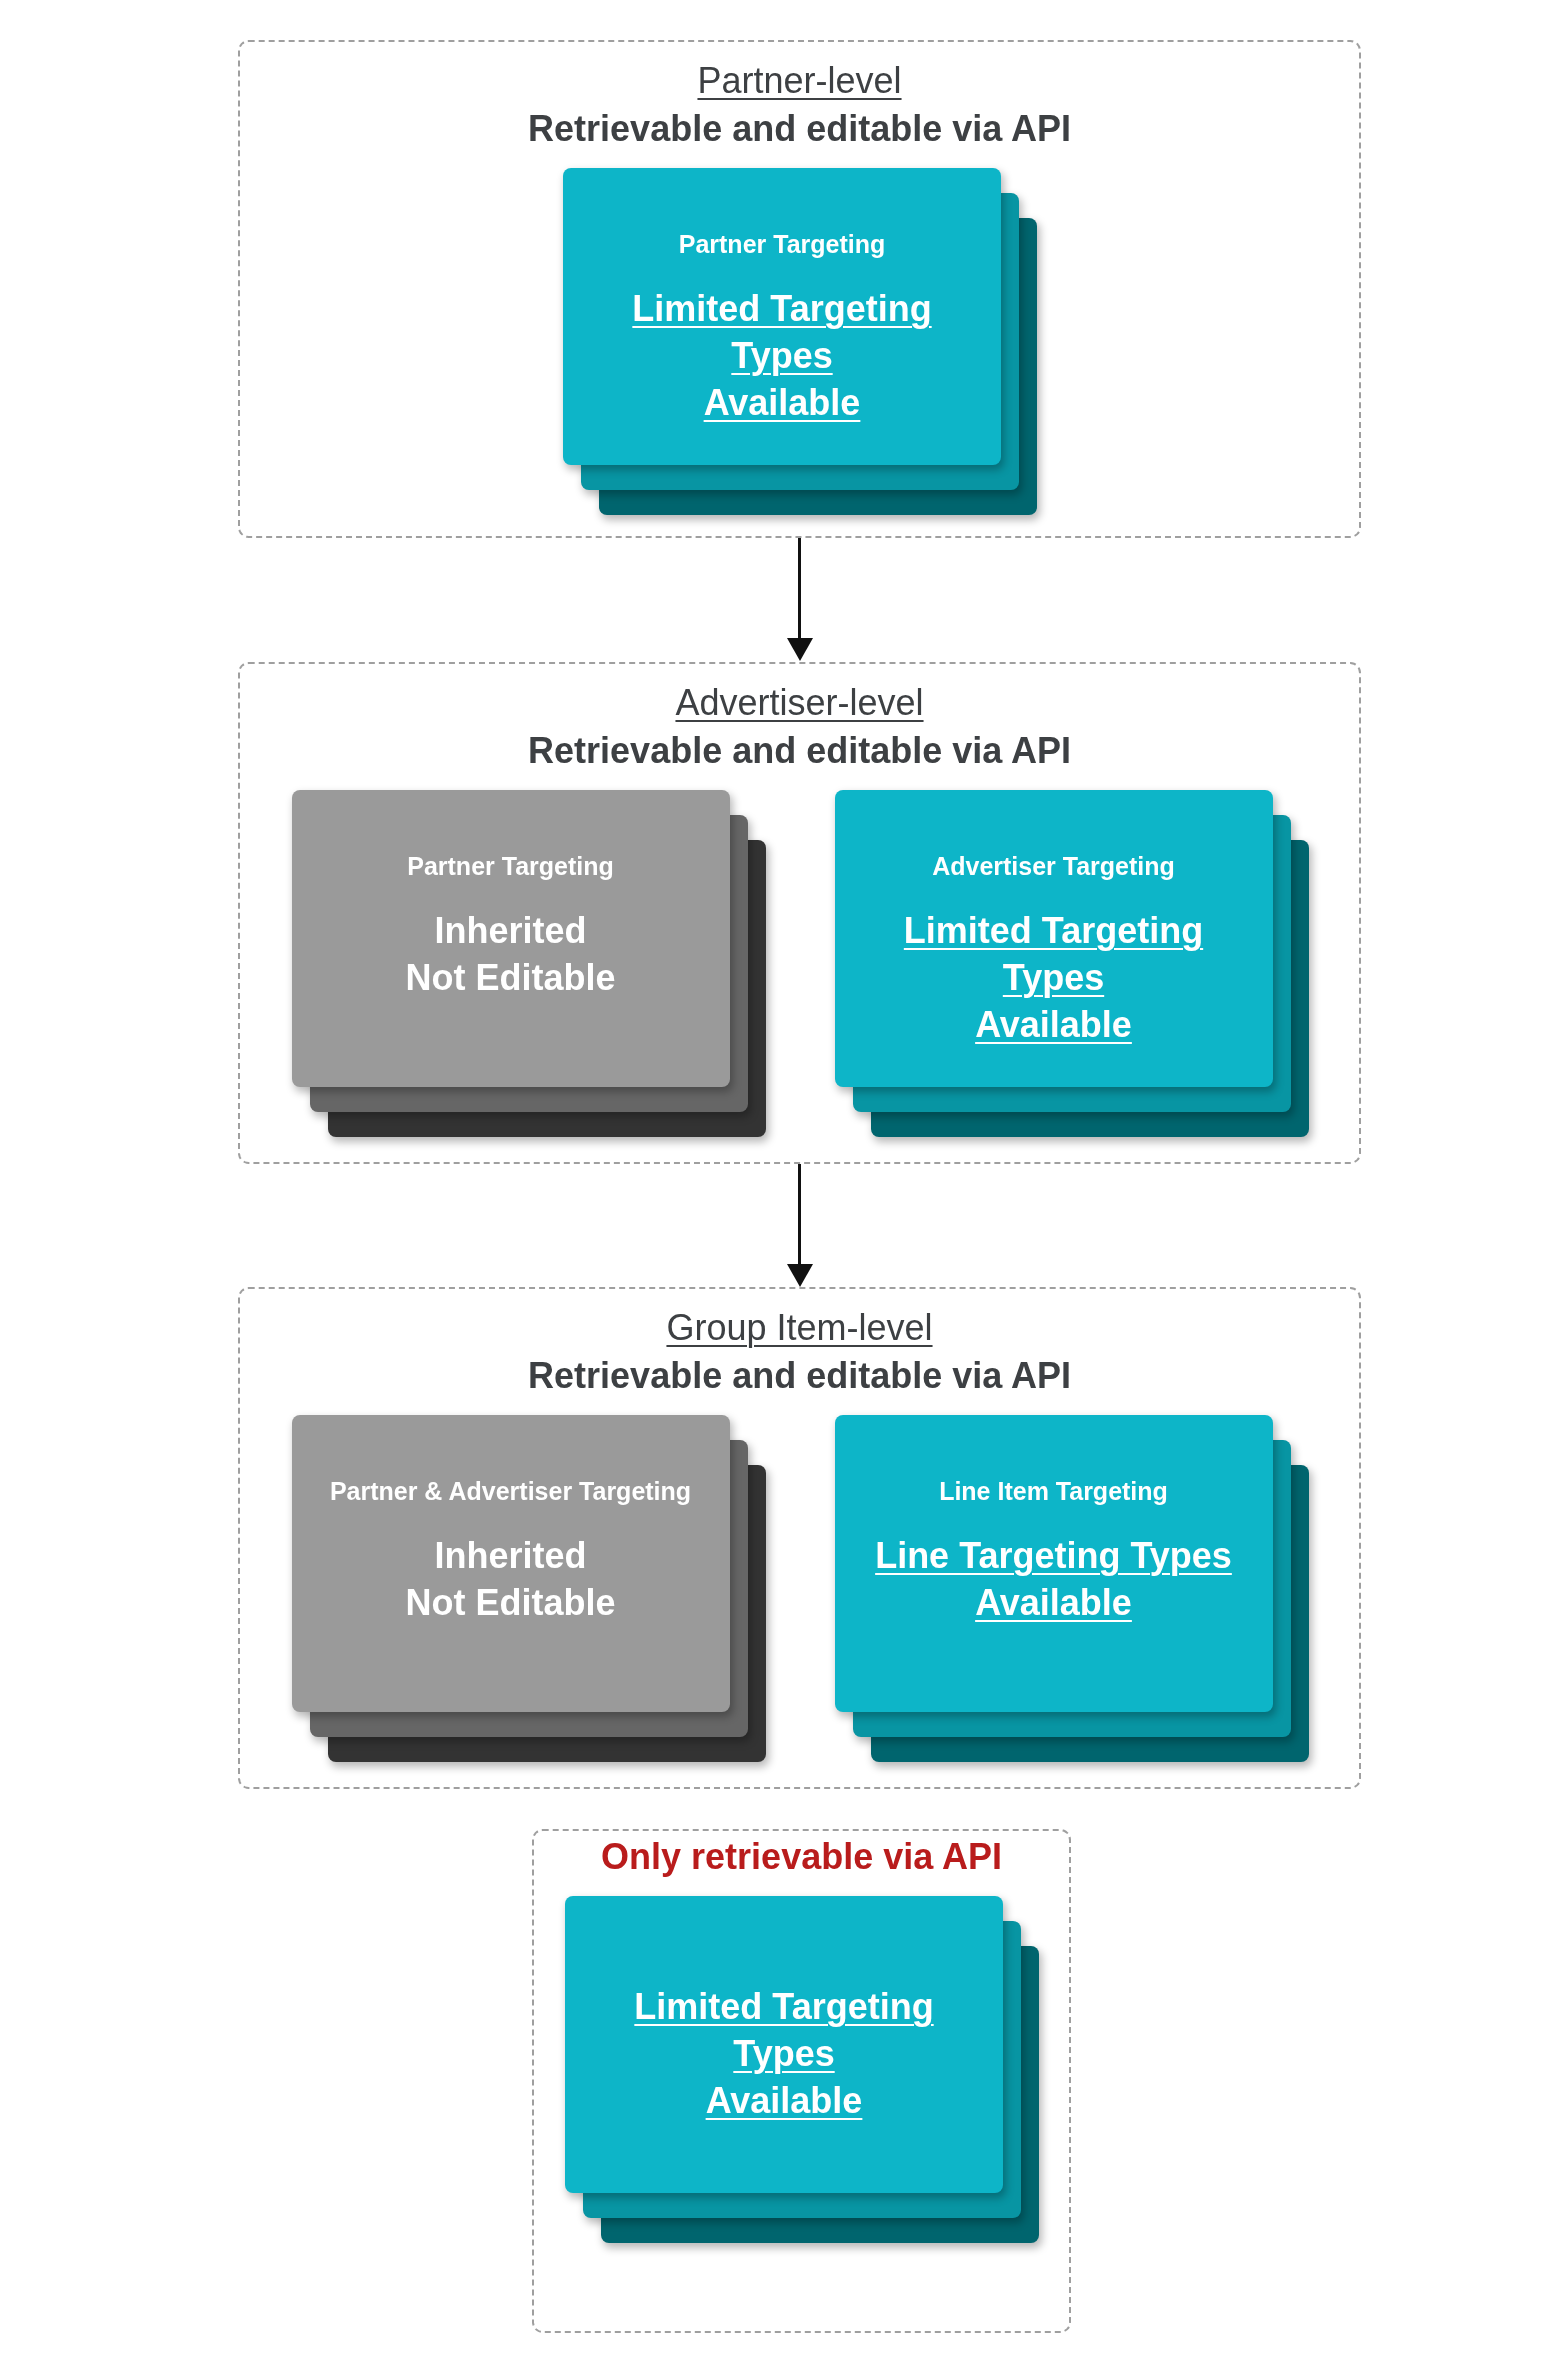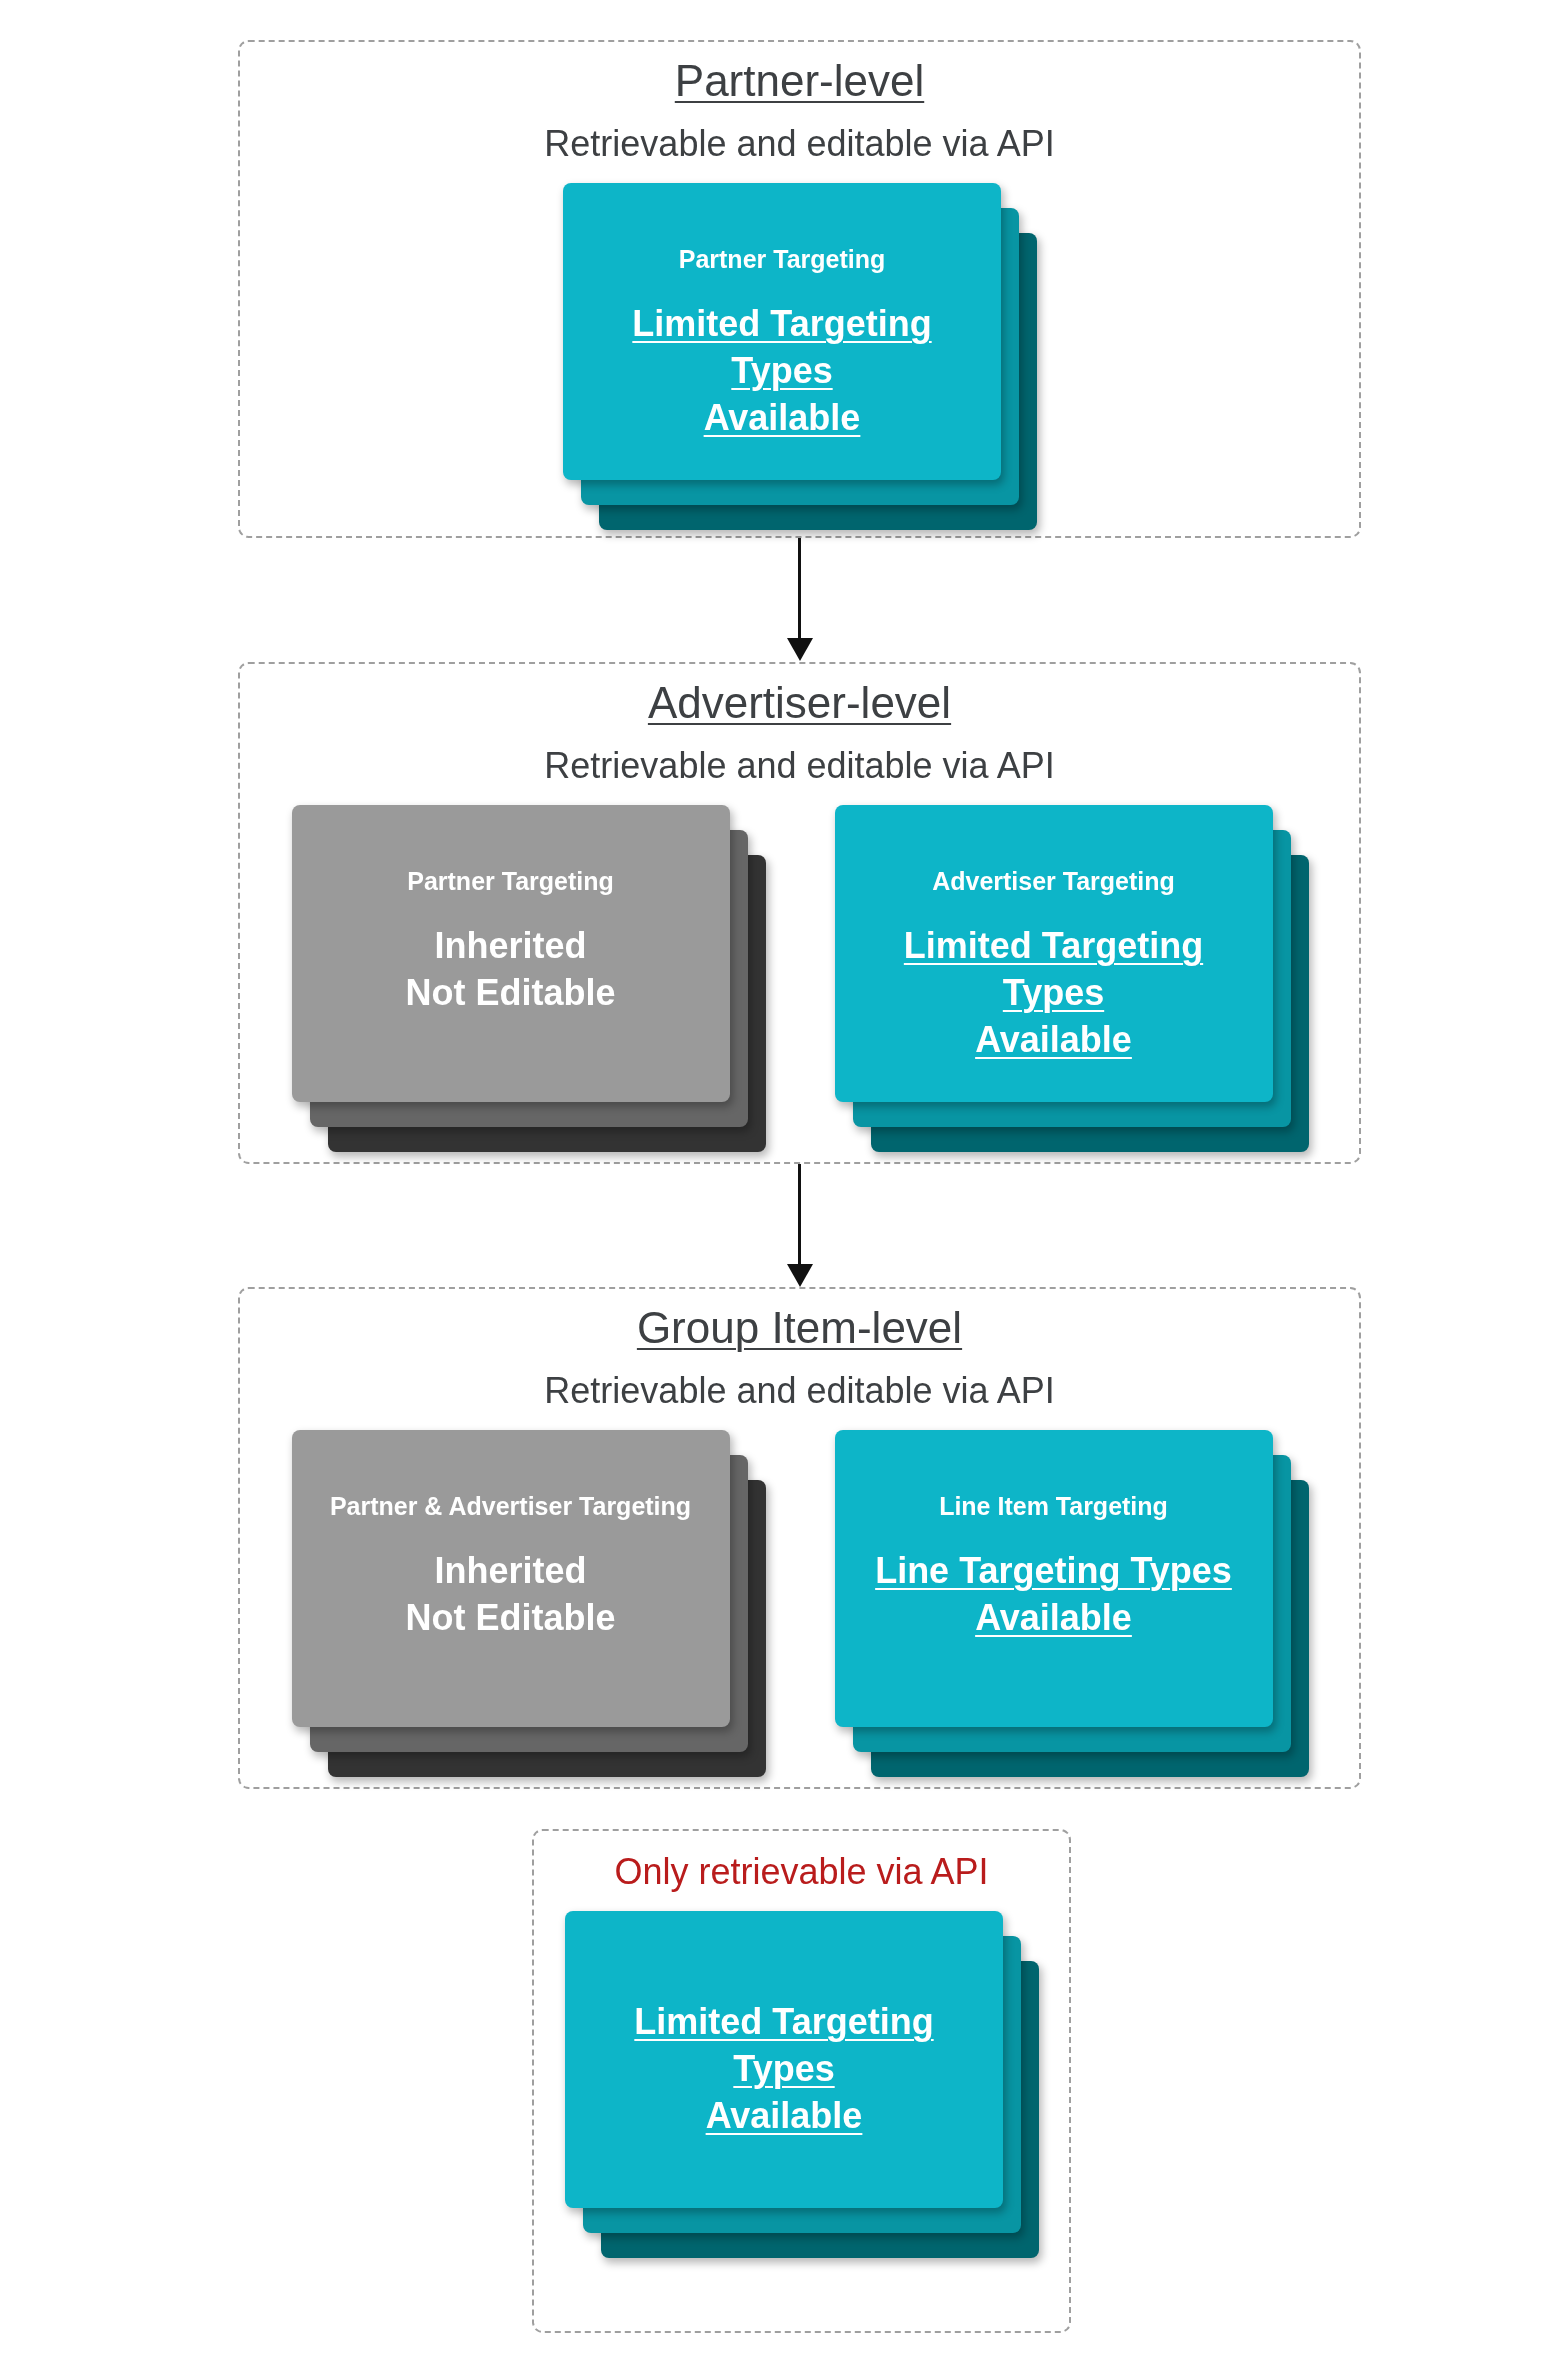--- a/index.html
+++ b/index.html
@@ -20,29 +20,29 @@
     text-align:center;
     background:#ffffff;
   }
   #s1 { left:238px; top:40px;   width:1123px; height:498px; }
   #s2 { left:238px; top:662px;  width:1123px; height:502px; }
   #s3 { left:238px; top:1287px; width:1123px; height:502px; }
   #s4 { left:532px; top:1829px; width:539px;  height:504px; }
 
   .panel-title {
     margin:16px 0 0 0;
-    font-size:44px; font-weight:400; color:#3d4043;
+    font-size:36px; font-weight:400; color:#3d4043;
     text-decoration:underline;
     text-decoration-thickness:2.2px;
     text-underline-offset:4.5px;
     line-height:45px;
   }
   .panel-subtitle {
-    margin-top:19px;
-    font-size:36px; font-weight:400; color:#3d4043;
+    margin-top:4px;
+    font-size:36px; font-weight:700; color:#3d4043;
     line-height:43px;
   }
   .panel-subtitle.red { color:#b91c1c; }
 
   .cards-row {
     display:flex; justify-content:center; gap:70px;
     margin-top:18px;
   }
 
   

